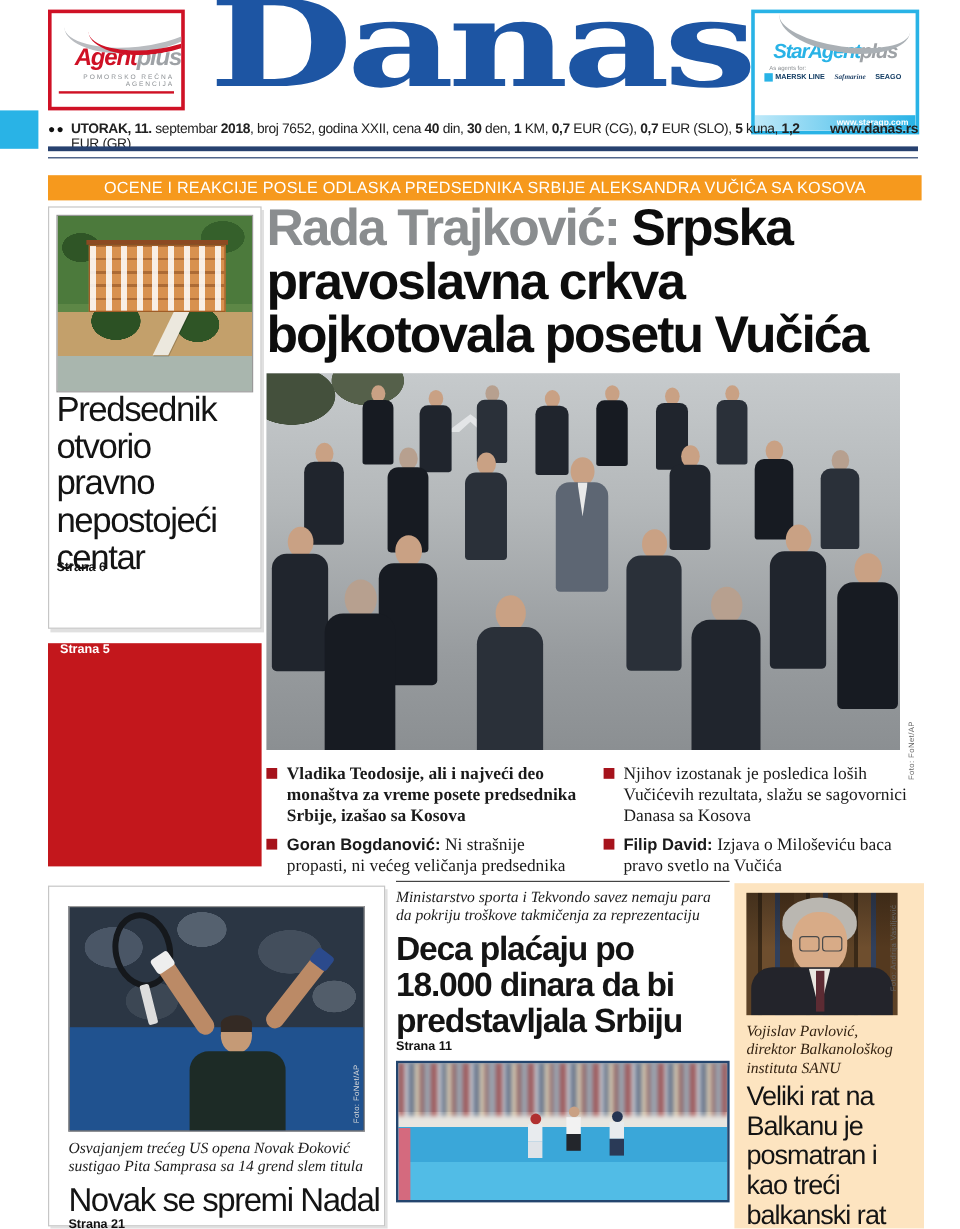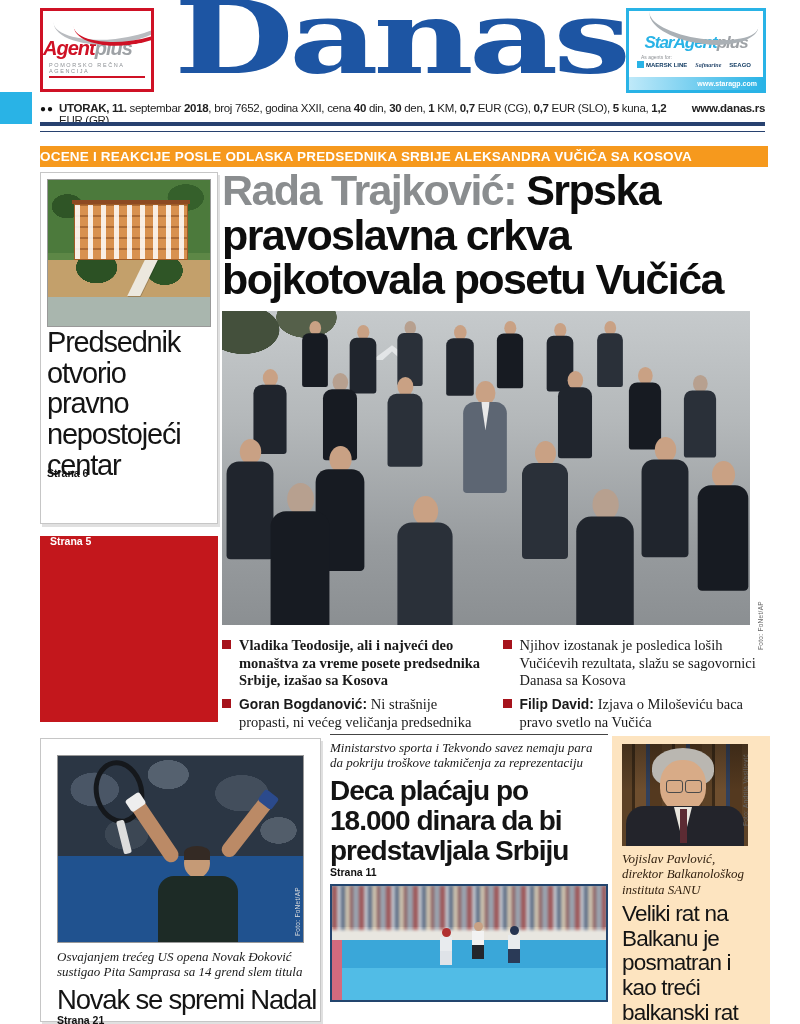--- a/index.html
+++ b/index.html
@@ -1,38 +1,38 @@
 <!DOCTYPE html>
 <html><head>
 <meta charset="utf-8">
 <style>
   html,body{margin:0;padding:0;background:#fff}
   .page{position:relative;width:800px;height:1024px;background:#fff;overflow:hidden;
         font-family:"Liberation Sans",sans-serif;color:#111}
 
   
   .logo-agent{position:absolute;left:40px;top:8px;width:114px;height:84px;border:3px solid #cf1125;
-              background:#fff;box-sizing:border-box;text-align:left;overflow:hidden}
+              background:#fff;box-sizing:border-box;text-align:right;overflow:hidden}
   .la-swoosh{position:absolute;left:10px;top:-22px;width:120px;height:50px;border:0;
              border-bottom:5px solid #b9bcc0;border-radius:50%;transform:rotate(-6deg)}
   .la-swoosh2{position:absolute;left:30px;top:-18px;width:110px;height:48px;
              border-bottom:4px solid #cf1125;border-radius:50%;transform:rotate(-8deg)}
   .la-name{margin-top:26px;font-style:italic;font-weight:bold;font-size:20px;letter-spacing:-1px}
   .la-name .r{color:#cf1125}.la-name .g{color:#9ea2a6}
   .la-tag{font-size:5.5px;color:#8c9094;letter-spacing:1.6px;border-bottom:2px solid #cf1125;
           margin:2px 6px 0;padding-bottom:2px}
   .la-url{margin-top:13px;font-size:6.5px;font-weight:bold;color:#cf1125}
 
   .masthead{position:absolute;left:50%;top:-13px;margin:0;transform:translateX(-50%);
             font-family:"DejaVu Serif",serif;font-weight:bold;color:#1d55a3;
             font-size:108px;line-height:1;white-space:nowrap}
   .masthead .stretch{display:inline-block;transform:scaleX(1.28) scaleY(.93);transform-origin:center top;
             letter-spacing:-4px}
 
-  .logo-star{position:absolute;right:34px;top:8px;width:140px;height:85px;border:3px solid #29b3e6;
+  .logo-star{position:absolute;right:34px;top:8px;width:140px;height:104px;border:3px solid #29b3e6;
              background:#fff;box-sizing:border-box;overflow:hidden}
   .ls-swoosh{position:absolute;right:4px;top:-16px;width:110px;height:44px;
              border-bottom:5px solid #aab0b5;border-radius:50%;transform:rotate(8deg)}
   .ls-name{margin-top:22px;text-align:center;font-style:italic;font-weight:bold;font-size:17px;letter-spacing:-1px}
   .ls-name .c{color:#29b3e6}.ls-name .g{color:#9ea2a6}
   .ls-agents{font-size:5px;color:#8c9094;margin:1px 0 1px 12px}
   .ls-partners{display:flex;gap:8px;align-items:center;margin:0 8px}
   .ls-p{font-size:6px;font-weight:bold;color:#123c63;white-space:nowrap;display:flex;align-items:center;gap:2px}
   .ls-p .sq{width:7px;height:7px;background:#29b3e6;display:inline-block}
   .ls-p.script{font-family:"Liberation Serif",serif;font-style:italic;font-weight:bold;color:#2a4a6e}
@@ -46,21 +46,21 @@
   .dateline{position:absolute;left:40px;right:35px;top:102px;display:flex;align-items:baseline;
             font-size:11.5px;letter-spacing:-.3px;white-space:nowrap;color:#222}
   .dateline .dots{font-size:10px;margin-right:5px;letter-spacing:1px;color:#111}
   .dateline .site{margin-left:auto;font-weight:bold}
   .b{font-weight:bold}
   .rule-thick{position:absolute;left:40px;right:35px;top:122px;height:4px;background:#27416f}
   .rule-thin{position:absolute;left:40px;right:35px;top:131px;height:1px;background:#27416f}
 
   
   .banner{position:absolute;left:40px;right:32px;top:146px;height:21px;background:#f6991d;
-          color:#fff;font-weight:bold;font-size:13.5px;line-height:21px;
+          color:#fff;font-weight:normal;font-size:13.5px;line-height:21px;text-align:center;
           letter-spacing:.2px}
 
   
   .kicker{font-family:"Liberation Serif",serif;font-style:italic;font-size:13px;line-height:1.18;
           margin:4px 0 5px;white-space:pre-line;color:#1a1a1a}
   .headline-light{font-weight:400;font-size:29px;line-height:1.06;letter-spacing:-1.2px;margin:0;
           white-space:pre-line;color:#141414}
   .headline-bold{font-weight:bold;font-size:28px;line-height:1.08;letter-spacing:-1px;margin:2px 0 0;
           white-space:pre-line;color:#141414}
   .page-ref{font-size:10.5px;font-weight:bold;text-align:left;color:#111}

